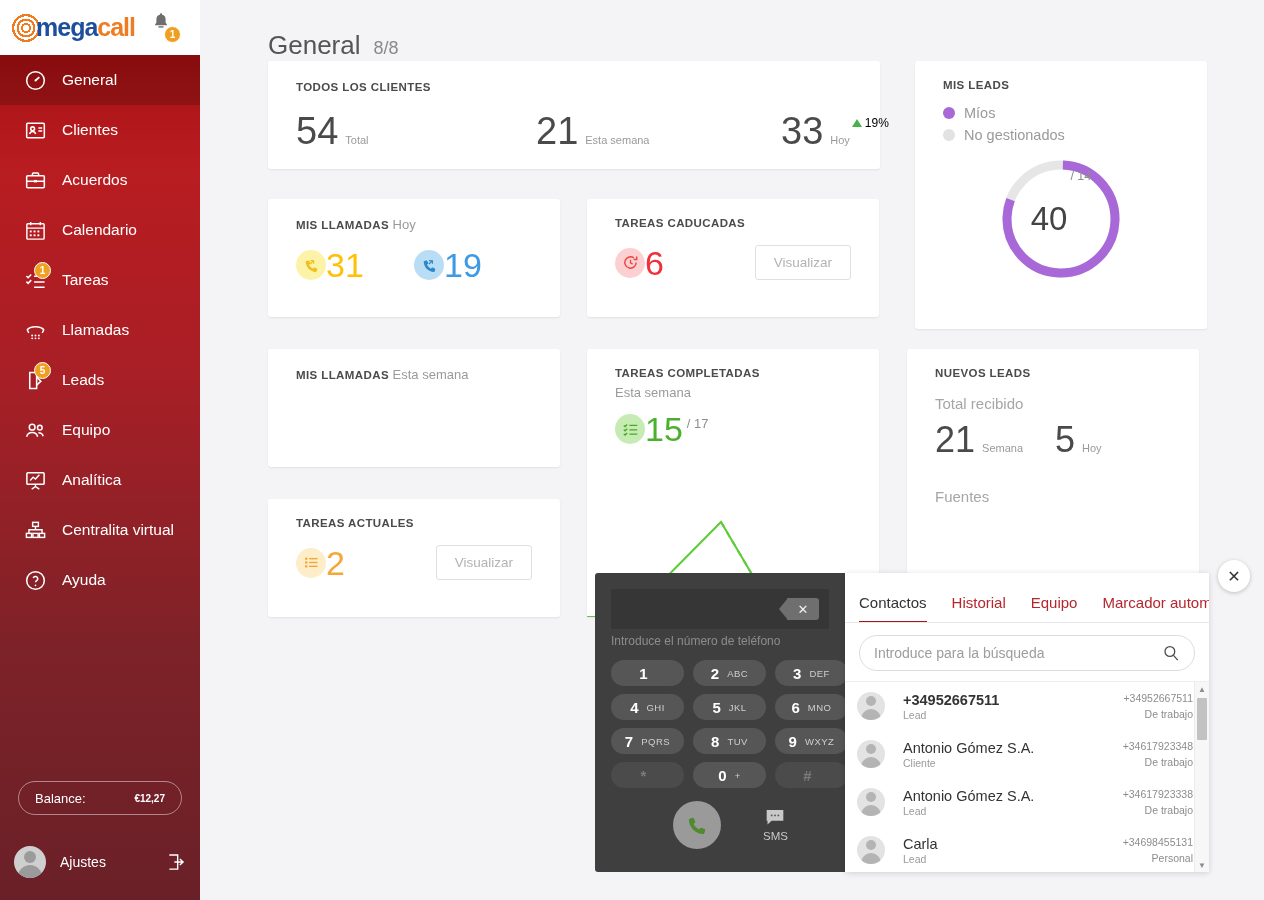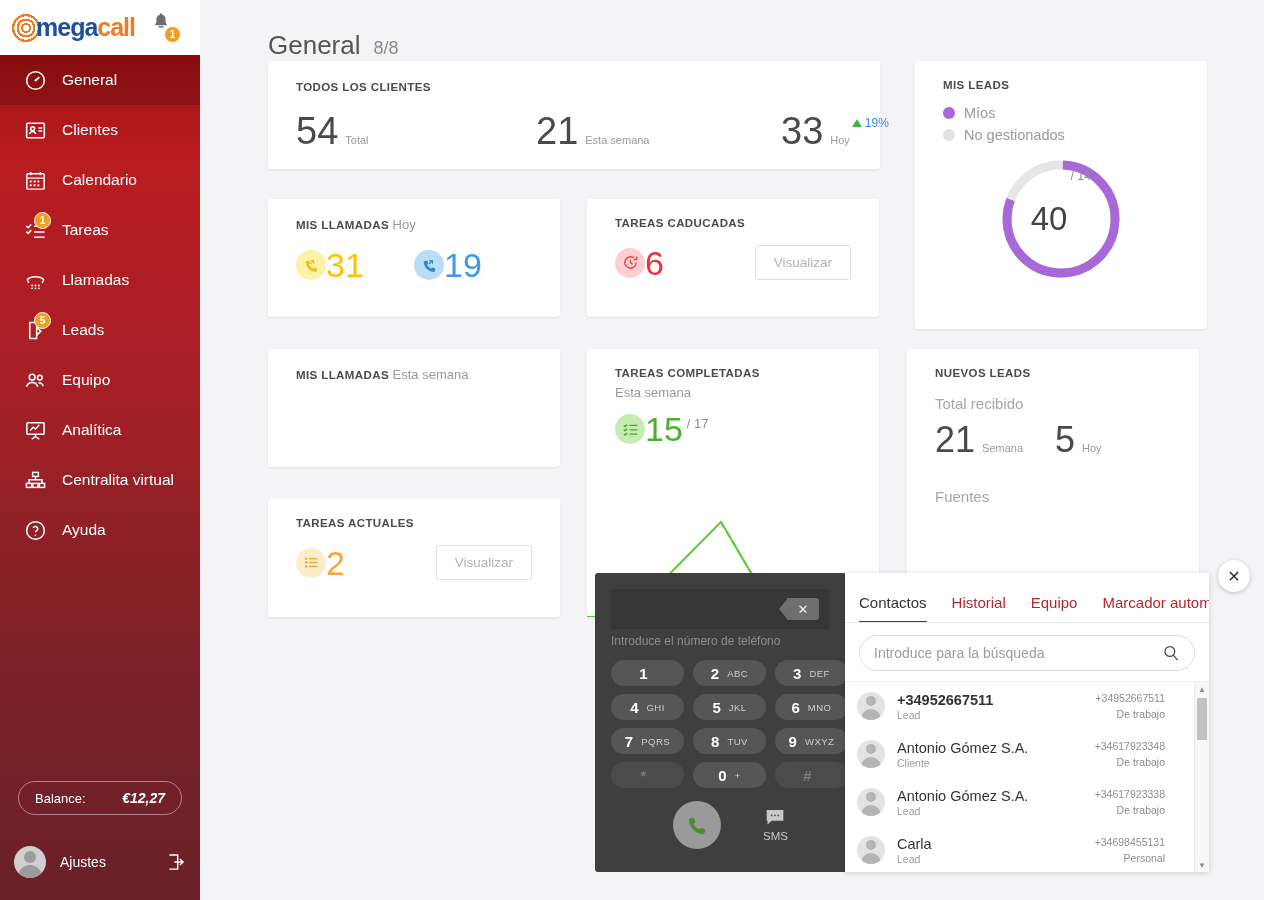--- a/index.html
+++ b/index.html
@@ -54,21 +54,21 @@
   }
   .nav-ico svg { display: block; }
   .nav-ico .badge { top: -5px; left: 12px; }
 
   .balance {
     position: absolute; left: 18px; bottom: 85px; width: 164px; height: 34px;
     border: 1px solid rgba(255,255,255,0.45); border-radius: 17px;
     display: flex; align-items: center; justify-content: space-between;
     padding: 0 16px; font-size: 13px;
   }
-  .balance .amt { font-weight: bold; font-size: 14px; font-style: italic; }
+  .balance .amt { font-weight: bold; font-size: 10px; }
   .user-row {
     position: absolute; left: 14px; bottom: 22px; width: 172px;
     display: flex; align-items: center;
   }
   .avatar-sm {
     width: 32px; height: 32px; border-radius: 50%;
     background: #cfcfcf; flex: none; overflow: hidden; position: relative;
   }
   .avatar-sm::before {
     content:""; position:absolute; width:12px; height:12px; border-radius:50%;
@@ -99,21 +99,21 @@
   .card-sub { font-size: 13px; color: #9a9a9a; font-weight: normal; text-transform: none; letter-spacing: 0; }
   .stat-big { font-size: 38px; color: #4a4a4a; font-weight: normal; line-height: 1; }
   .stat-lbl { font-size: 11px; color: #9a9a9a; margin-left: 7px; }
 
   
   #card-clients { left: 68px; top: 0; width: 612px; height: 108px; }
   #card-clients .inner { padding: 20px 28px 0 28px; }
   .clients-row { display: flex; align-items: flex-end; margin-top: 19px; }
   .cl-item { display: flex; align-items: baseline; position: relative; }
   .trend { position: absolute; left: 100%; bottom: 20px; display: flex; align-items: center;
-           font-size: 12px; color: #3b82f6; margin-left: 2px; white-space: nowrap; }
+           font-size: 12px; color: #000000; margin-left: 2px; white-space: nowrap; }
   .tri-up { width:0;height:0;border-left:5px solid transparent;border-right:5px solid transparent;
             border-bottom:8px solid #48b14c; margin-right:3px; }
 
   
   #card-calls-today { left: 68px; top: 138px; width: 292px; height: 118px; }
   #card-calls-week  { left: 68px; top: 288px; width: 292px; height: 118px; }
   #card-tasks-now   { left: 68px; top: 438px; width: 292px; height: 118px; }
   #card-tasks-exp   { left: 387px; top: 138px; width: 292px; height: 118px; }
   #card-tasks-done  { left: 387px; top: 288px; width: 292px; height: 268px; }
   #card-leads       { left: 715px; top: 0; width: 292px; height: 268px; }
@@ -213,22 +213,22 @@
   .search {
     display: flex; align-items: center; border: 1px solid #dcdcdc; border-radius: 20px;
     height: 36px; padding: 0 14px;
   }
   .search input {
     border: none; outline: none; flex: 1; font-size: 14px; color: #555;
     font-family: "Liberation Sans", sans-serif; background: transparent;
   }
   .search input::placeholder { color: #9d9d9d; }
   .clist { position: relative; height: 191px; overflow: hidden; border-top: 1px solid #eee;}
-  .crow { display: flex; align-items: center; height: 48px; padding: 0 44px 0 12px;
-          cursor: pointer; }
+  .crow { display: flex; align-items: center; height: 48px; padding: 0 16px 0 12px;
+          cursor: pointer; gap: 6px; }
   .c-av { width: 28px; height: 28px; border-radius: 50%; background: #e3e3e3;
           position: relative; overflow: hidden; flex: none; }
   .c-av::before { content:""; position:absolute; width:10px;height:10px;border-radius:50%;
                   background:#b4b4b4; left:9px; top:4px; }
   .c-av::after { content:""; position:absolute; width:20px;height:12px;border-radius:10px 10px 0 0;
                  background:#b4b4b4; left:4px; top:17px; }
   .c-main { margin-left: 12px; flex: 1; min-width: 0; }
   .c-name { font-size: 14.5px; color: #333; }
   .c-role { font-size: 10.5px; color: #9a9a9a; margin-top: 1px; }
   .c-right { text-align: right; }
@@ -287,20 +287,31 @@
           <svg width="23" height="23" viewBox="0 0 24 24" fill="none" stroke="#fff" stroke-width="1.6">
               <rect x="2.8" y="4.5" width="18.4" height="15" rx="1"></rect>
               <circle cx="9" cy="10.2" r="2"></circle>
               <path d="M5.8 15.6c.6-1.7 1.8-2.5 3.2-2.5s2.6.8 3.2 2.5"></path>
               <path d="M15 9.5h4M15 12.5h4"></path>
             </svg>
         </div>
         <span>Clientes</span>
       </div>
 
+      <div class="nav-item">
+        <div class="nav-ico">
+          <svg width="23" height="23" viewBox="0 0 24 24" fill="none" stroke="#fff" stroke-width="1.6">
+              <rect x="2.8" y="7" width="18.4" height="12.5" rx="1"></rect>
+              <path d="M8.8 7V5.2a1 1 0 0 1 1-1h4.4a1 1 0 0 1 1 1V7"></path>
+              <path d="M2.8 12.8h18.4"></path>
+              <rect x="10.4" y="11.4" width="3.2" height="2.6" fill="#fff" stroke="none"></rect>
+            </svg>
+        </div>
+        <span>Acuerdos</span>
+      </div>
 
       <div class="nav-item">
         <div class="nav-ico">
           <svg width="23" height="23" viewBox="0 0 24 24" fill="none" stroke="#fff" stroke-width="1.5">
               <rect x="3" y="5" width="18" height="16" rx="1"></rect>
               <path d="M3 9.5h18M7 3.2v3.4M17 3.2v3.4"></path>
               <g fill="#fff" stroke="none">
                 <rect x="6" y="12" width="2" height="2"></rect>
                 <rect x="10" y="12" width="2" height="2"></rect>
                 <rect x="14" y="12" width="2" height="2"></rect>

